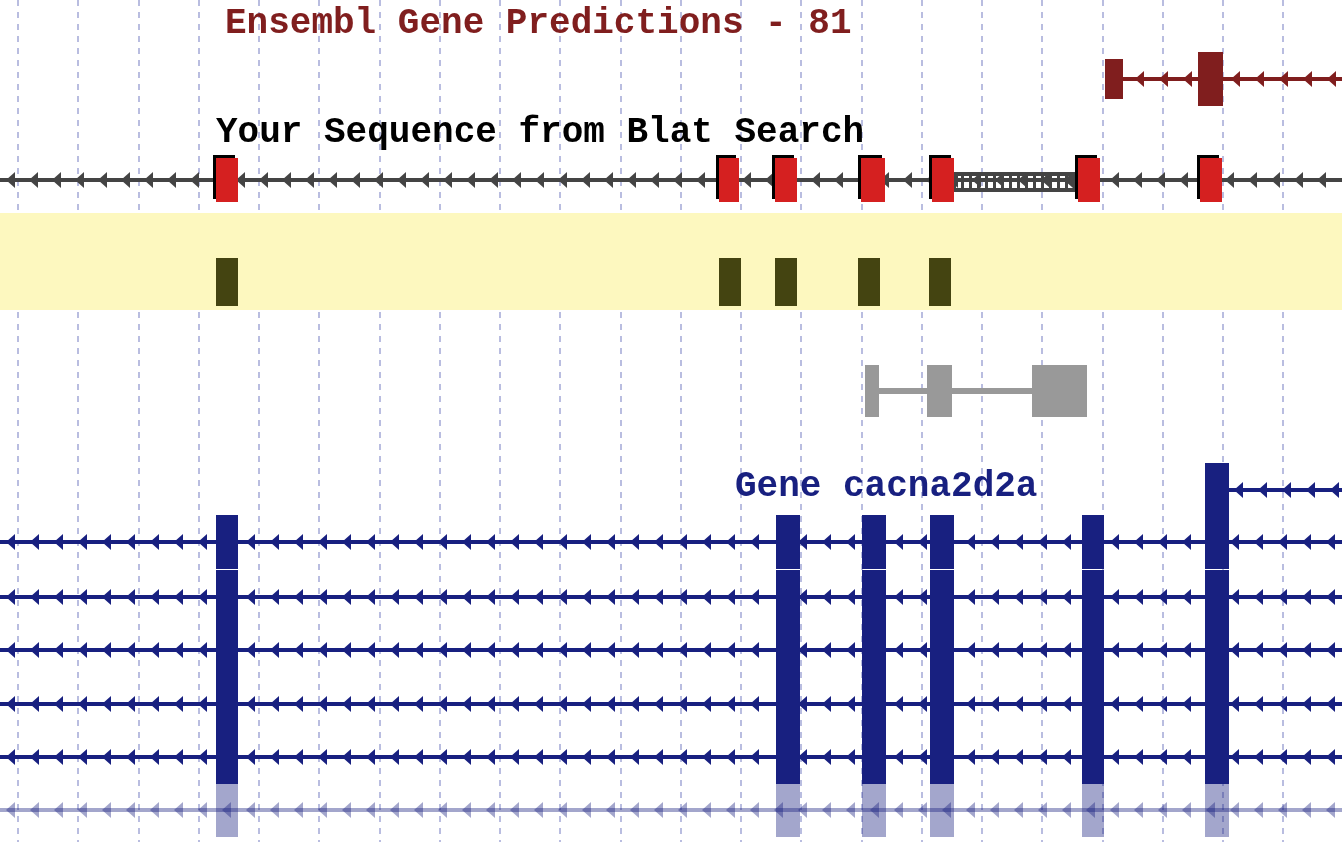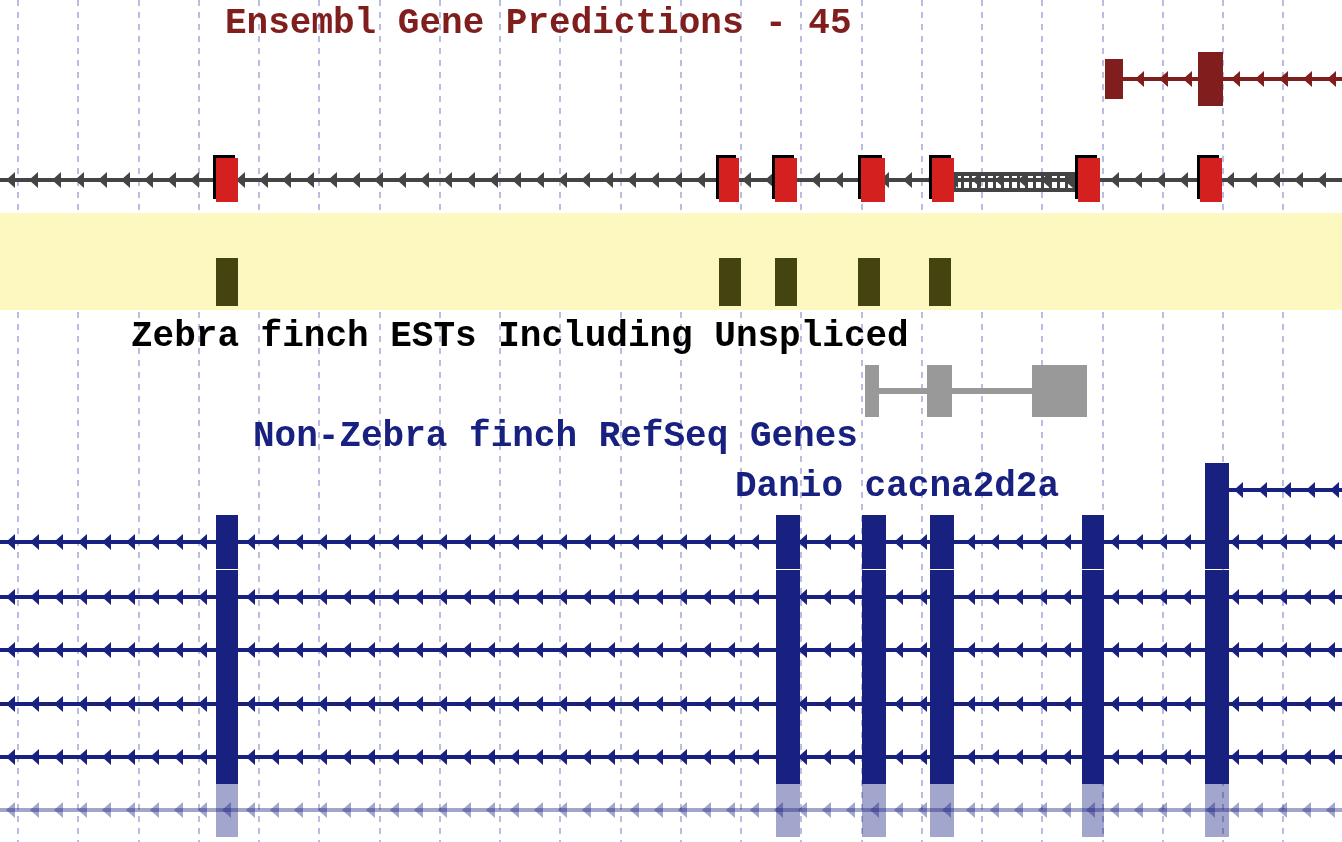--- a/index.html
+++ b/index.html
@@ -31,34 +31,35 @@
     <div class="grid-line" style="left: 800.25px; background: repeating-linear-gradient(rgb(185, 189, 224) 0px, rgb(185, 189, 224) 6px, transparent 6px, transparent 12px);"></div>
     <div class="grid-line" style="left: 860.5px; background: repeating-linear-gradient(rgb(185, 189, 224) 0px, rgb(185, 189, 224) 6px, transparent 6px, transparent 12px);"></div>
     <div class="grid-line" style="left: 920.75px; background: repeating-linear-gradient(rgb(185, 189, 224) 0px, rgb(185, 189, 224) 6px, transparent 6px, transparent 12px);"></div>
     <div class="grid-line" style="left: 981px; background: repeating-linear-gradient(rgb(185, 189, 224) 0px, rgb(185, 189, 224) 6px, transparent 6px, transparent 12px);"></div>
     <div class="grid-line" style="left: 1041.25px; background: repeating-linear-gradient(rgb(185, 189, 224) 0px, rgb(185, 189, 224) 6px, transparent 6px, transparent 12px);"></div>
     <div class="grid-line" style="left: 1101.5px; background: repeating-linear-gradient(rgb(185, 189, 224) 0px, rgb(185, 189, 224) 6px, transparent 6px, transparent 12px);"></div>
     <div class="grid-line" style="left: 1161.75px; background: repeating-linear-gradient(rgb(185, 189, 224) 0px, rgb(185, 189, 224) 6px, transparent 6px, transparent 12px);"></div>
     <div class="grid-line" style="left: 1222px; background: repeating-linear-gradient(rgb(185, 189, 224) 0px, rgb(185, 189, 224) 6px, transparent 6px, transparent 12px);"></div>
     <div class="grid-line" style="left: 1282.25px; background: repeating-linear-gradient(rgb(185, 189, 224) 0px, rgb(185, 189, 224) 6px, transparent 6px, transparent 12px);"></div>
     <div class="highlight" style="top:213px;height:97px;"></div>
-    <div class="label" style="left:225px;top:3px;font-size:36px;color:#801e1e;">Ensembl Gene Predictions - 45</div>
+    <div class="label" style="left:225px;top:3px;font-size:36px;color:#801e1e;">Ensembl Gene Predictions - 81</div>
     <div class="hline" style="left:1105px;top:77px;width:237px;height:4px;background:#801e1e;opacity:1;"></div>
     <div class="arrow" style="left: 1111px; top: 71px; width: 0px; height: 0px; border-top: 8px solid transparent; border-bottom: 8px solid transparent; border-right: 9px solid rgb(128, 30, 30);"></div>
     <div class="arrow" style="left: 1135px; top: 71px; width: 0px; height: 0px; border-top: 8px solid transparent; border-bottom: 8px solid transparent; border-right: 9px solid rgb(128, 30, 30);"></div>
     <div class="arrow" style="left: 1159px; top: 71px; width: 0px; height: 0px; border-top: 8px solid transparent; border-bottom: 8px solid transparent; border-right: 9px solid rgb(128, 30, 30);"></div>
     <div class="arrow" style="left: 1183px; top: 71px; width: 0px; height: 0px; border-top: 8px solid transparent; border-bottom: 8px solid transparent; border-right: 9px solid rgb(128, 30, 30);"></div>
     <div class="arrow" style="left: 1207px; top: 71px; width: 0px; height: 0px; border-top: 8px solid transparent; border-bottom: 8px solid transparent; border-right: 9px solid rgb(128, 30, 30);"></div>
     <div class="arrow" style="left: 1231px; top: 71px; width: 0px; height: 0px; border-top: 8px solid transparent; border-bottom: 8px solid transparent; border-right: 9px solid rgb(128, 30, 30);"></div>
     <div class="arrow" style="left: 1255px; top: 71px; width: 0px; height: 0px; border-top: 8px solid transparent; border-bottom: 8px solid transparent; border-right: 9px solid rgb(128, 30, 30);"></div>
     <div class="arrow" style="left: 1279px; top: 71px; width: 0px; height: 0px; border-top: 8px solid transparent; border-bottom: 8px solid transparent; border-right: 9px solid rgb(128, 30, 30);"></div>
     <div class="arrow" style="left: 1303px; top: 71px; width: 0px; height: 0px; border-top: 8px solid transparent; border-bottom: 8px solid transparent; border-right: 9px solid rgb(128, 30, 30);"></div>
     <div class="arrow" style="left: 1327px; top: 71px; width: 0px; height: 0px; border-top: 8px solid transparent; border-bottom: 8px solid transparent; border-right: 9px solid rgb(128, 30, 30);"></div>
     <div class="exon" style="left:1105px;top:59px;width:18px;height:40px;background:#801e1e;"></div>
     <div class="exon" style="left:1198px;top:52px;width:25px;height:54px;background:#801e1e;"></div>
+    <div class="label" style="left:216px;top:112px;font-size:36px;color:#000000;">Your Sequence from Blat Search</div>
     <div class="hline" style="left:0px;top:178px;width:1342px;height:4px;background:#444444;opacity:1;"></div>
     <div class="arrow" style="left: 6px; top: 172px; width: 0px; height: 0px; border-top: 8px solid transparent; border-bottom: 8px solid transparent; border-right: 9px solid rgb(68, 68, 68);"></div>
     <div class="arrow" style="left: 29px; top: 172px; width: 0px; height: 0px; border-top: 8px solid transparent; border-bottom: 8px solid transparent; border-right: 9px solid rgb(68, 68, 68);"></div>
     <div class="arrow" style="left: 52px; top: 172px; width: 0px; height: 0px; border-top: 8px solid transparent; border-bottom: 8px solid transparent; border-right: 9px solid rgb(68, 68, 68);"></div>
     <div class="arrow" style="left: 75px; top: 172px; width: 0px; height: 0px; border-top: 8px solid transparent; border-bottom: 8px solid transparent; border-right: 9px solid rgb(68, 68, 68);"></div>
     <div class="arrow" style="left: 98px; top: 172px; width: 0px; height: 0px; border-top: 8px solid transparent; border-bottom: 8px solid transparent; border-right: 9px solid rgb(68, 68, 68);"></div>
     <div class="arrow" style="left: 121px; top: 172px; width: 0px; height: 0px; border-top: 8px solid transparent; border-bottom: 8px solid transparent; border-right: 9px solid rgb(68, 68, 68);"></div>
     <div class="arrow" style="left: 144px; top: 172px; width: 0px; height: 0px; border-top: 8px solid transparent; border-bottom: 8px solid transparent; border-right: 9px solid rgb(68, 68, 68);"></div>
     <div class="arrow" style="left: 167px; top: 172px; width: 0px; height: 0px; border-top: 8px solid transparent; border-bottom: 8px solid transparent; border-right: 9px solid rgb(68, 68, 68);"></div>
     <div class="arrow" style="left: 190px; top: 172px; width: 0px; height: 0px; border-top: 8px solid transparent; border-bottom: 8px solid transparent; border-right: 9px solid rgb(68, 68, 68);"></div>
@@ -124,27 +125,25 @@
     <div class="exon" style="left:932px;top:158px;width:22px;height:44px;background:#d52020;"></div>
     <div class="exon" style="left:1075px;top:155px;width:22px;height:44px;background:#000000;"></div>
     <div class="exon" style="left:1078px;top:158px;width:22px;height:44px;background:#d52020;"></div>
     <div class="exon" style="left:1197px;top:155px;width:22px;height:44px;background:#000000;"></div>
     <div class="exon" style="left:1200px;top:158px;width:22px;height:44px;background:#d52020;"></div>
     <div class="exon" style="left:216px;top:258px;width:22px;height:48px;background:#444411;"></div>
     <div class="exon" style="left:719px;top:258px;width:22px;height:48px;background:#444411;"></div>
     <div class="exon" style="left:775px;top:258px;width:22px;height:48px;background:#444411;"></div>
     <div class="exon" style="left:858px;top:258px;width:22px;height:48px;background:#444411;"></div>
     <div class="exon" style="left:929px;top:258px;width:22px;height:48px;background:#444411;"></div>
-    <div class="label" style="left:131px;top:316px;font-size:36px;color:#000000;">Zebra finch ESTs Including Unspliced</div>
     <div class="hline" style="left:865px;top:388px;width:220px;height:6px;background:#999999;"></div>
     <div class="exon" style="left:865px;top:365px;width:14px;height:52px;background:#999999;"></div>
     <div class="exon" style="left:927px;top:365px;width:25px;height:52px;background:#999999;"></div>
     <div class="exon" style="left:1032px;top:365px;width:55px;height:52px;background:#999999;"></div>
-    <div class="label" style="left:253px;top:416px;font-size:36px;color:#182080;">Non-Zebra finch RefSeq Genes</div>
-    <div class="label" style="left:735px;top:466px;font-size:36px;color:#182080;">Danio cacna2d2a</div>
+    <div class="label" style="left:735px;top:466px;font-size:36px;color:#182080;">Gene cacna2d2a</div>
     <div class="hline" style="left:1228px;top:488px;width:114px;height:4px;background:#182080;opacity:1;"></div>
     <div class="arrow" style="left: 1234px; top: 482px; width: 0px; height: 0px; border-top: 8px solid transparent; border-bottom: 8px solid transparent; border-right: 9px solid rgb(24, 32, 128);"></div>
     <div class="arrow" style="left: 1258px; top: 482px; width: 0px; height: 0px; border-top: 8px solid transparent; border-bottom: 8px solid transparent; border-right: 9px solid rgb(24, 32, 128);"></div>
     <div class="arrow" style="left: 1282px; top: 482px; width: 0px; height: 0px; border-top: 8px solid transparent; border-bottom: 8px solid transparent; border-right: 9px solid rgb(24, 32, 128);"></div>
     <div class="arrow" style="left: 1306px; top: 482px; width: 0px; height: 0px; border-top: 8px solid transparent; border-bottom: 8px solid transparent; border-right: 9px solid rgb(24, 32, 128);"></div>
     <div class="arrow" style="left: 1330px; top: 482px; width: 0px; height: 0px; border-top: 8px solid transparent; border-bottom: 8px solid transparent; border-right: 9px solid rgb(24, 32, 128);"></div>
     <div class="exon" style="left:1205px;top:463px;width:24px;height:54px;background:#182080;"></div>
     <div class="hline" style="left:0px;top:540px;width:1342px;height:4px;background:#182080;opacity:1;"></div>
     <div class="arrow" style="left: 6px; top: 534px; width: 0px; height: 0px; border-top: 8px solid transparent; border-bottom: 8px solid transparent; border-right: 9px solid rgb(24, 32, 128);"></div>
     <div class="arrow" style="left: 30px; top: 534px; width: 0px; height: 0px; border-top: 8px solid transparent; border-bottom: 8px solid transparent; border-right: 9px solid rgb(24, 32, 128);"></div>

